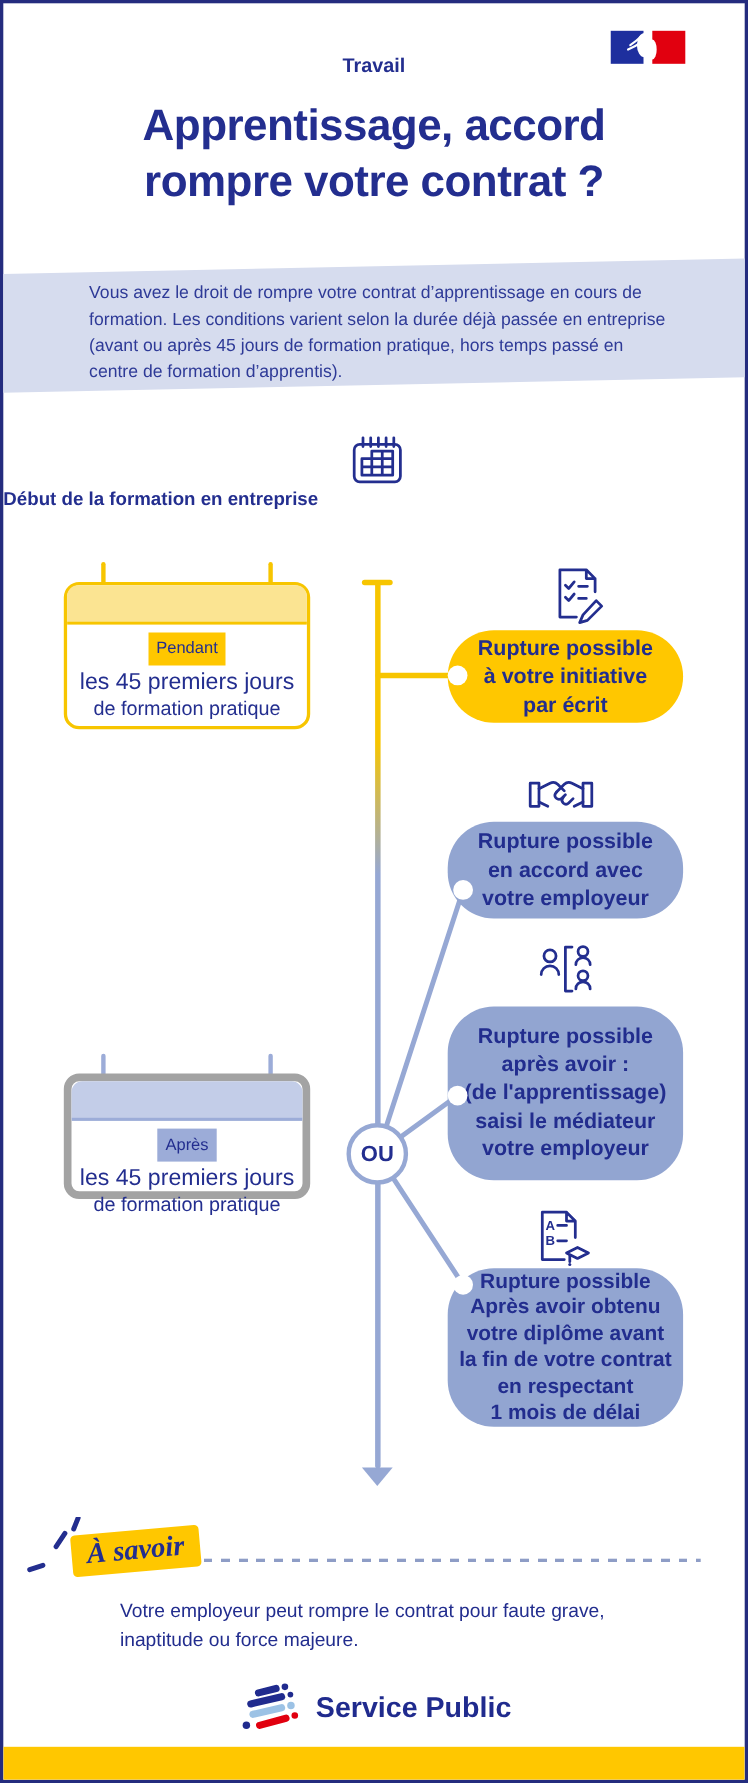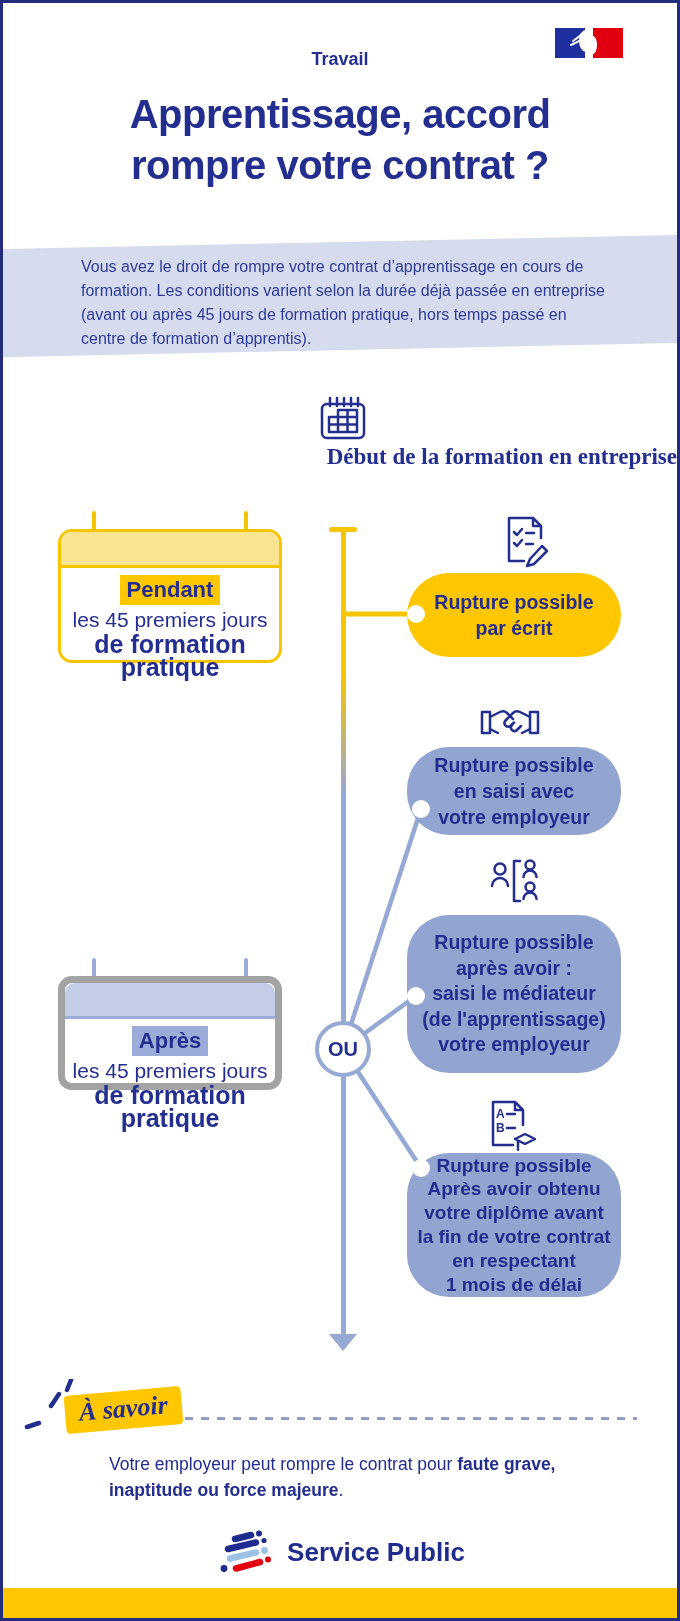--- a/index.html
+++ b/index.html
@@ -15,21 +15,21 @@
   .category{top:46px;left:0;width:100%;text-align:center;font-size:18px;font-weight:700;}
   .title{top:86px;left:0;width:100%;text-align:center;font-size:40px;line-height:51px;font-weight:700;letter-spacing:-0.5px;}
   .flag{left:552px;top:24px;}
 
   
   .intro-band{left:-12px;top:239px;width:704px;height:108px;background:#d6dcee;transform:rotate(-1.2deg);}
   .intro-text{top:252px;left:78px;width:524px;text-align:left;font-size:16px;line-height:24px;font-weight:500;color:#2e3a97;}
 
   
   .cal-icon-main{left:316px;top:392px;}
-  .section-title{top:441px;left:0;width:100%;text-align:right;font-size:23px;font-weight:700;font-family:Liberation Serif, serif;}
+  .section-title{top:441px;left:0;width:100%;text-align:left;font-size:17px;font-weight:700;}
 
   
   .tl-cap{left:326px;top:524px;width:28px;height:5px;border-radius:3px;background:#f7c500;}
   .tl-line{left:338px;top:526px;width:5px;height:806px;border-radius:3px;
     background:linear-gradient(180deg,#f7c500 0%,#f7c500 18%,#96a8d4 33%,#96a8d4 100%);}
   .tl-arrow{left:326px;top:1331px;width:0;height:0;
     border-left:14px solid transparent;border-right:14px solid transparent;border-top:17px solid #96a8d4;}
   svg.connectors{left:0;top:0;pointer-events:none;}
 
   
@@ -38,25 +38,25 @@
   .card.apres{left:55px;top:973px;height:114px;border:7px solid #a3a3a3;}
   .card-head{height:33px;border-radius:10px 10px 0 0;}
   .card.pendant .card-head{background:#fbe492;border-bottom:3px solid #f7c500;}
   .card.apres .card-head{background:#c3cde8;border-bottom:3px solid #9cacd8;}
   .ring{width:4px;height:42px;border-radius:2px;}
   .ring.y{background:#f7c500;}
   .ring.b{background:#9cacd8;}
   .r1{left:89px;top:508px;} .r2{left:241px;top:508px;}
   .r3{left:89px;top:955px;} .r4{left:241px;top:955px;}
   .card-body{padding-top:7px;}
-  .hl{display:inline-block;font-size:22px;font-weight:700;padding:0 7px;line-height:30px;}
+  .hl{display:inline-block;font-size:15px;font-weight:400;padding:0 7px;line-height:30px;}
   .hl.y{background:#ffc700;}
   .hl.b{background:#9cacd8;}
   .card-l2{font-size:21px;font-weight:400;line-height:26px;margin-top:2px;}
-  .card-l3{font-size:25px;font-weight:700;line-height:23px;}
+  .card-l3{font-size:18px;font-weight:400;line-height:23px;}
 
   
   .bubble{left:404px;width:214px;border-radius:42px;display:flex;flex-direction:column;
     justify-content:center;text-align:center;font-weight:600;color:#222d8e;}
   .bubble span{display:block;}
   .b1{top:570px;height:84px;background:#ffc700;font-size:19.5px;line-height:26px;}
   .b2{top:744px;height:88px;background:#92a5d1;font-size:19.5px;line-height:26px;}
   .b3{top:912px;height:158px;background:#92a5d1;font-size:19.5px;line-height:25.5px;}
   .b4{top:1150px;height:144px;background:#92a5d1;font-size:19px;line-height:23.8px;}
   .dot{width:18px;height:18px;border-radius:50%;background:#fff;}
@@ -72,21 +72,21 @@
   .ico-b4{left:484px;top:1096px;}
 
   
   .sparkle{left:18px;top:1376px;}
   .savoir{left:62px;top:1388px;background:#ffc700;padding:3px 14px 5px;border-radius:4px;
     transform:rotate(-5deg);font-family:"Liberation Serif","DejaVu Serif",serif;
     font-style:italic;font-weight:700;font-size:26px;}
   .dashed{left:182px;top:1414px;width:452px;height:3px;
     background:repeating-linear-gradient(90deg,#8e9dc6 0 8px,transparent 8px 16px);}
   .note-text{left:106px;top:1448px;width:540px;font-size:17.5px;line-height:26px;font-weight:500;color:#222d8e;}
-  .note-text b{font-weight:700;}
+  .note-text b{font-weight:400;}
 
   
   .footer-brand{top:1520px;left:0;width:100%;display:flex;justify-content:center;align-items:center;gap:8px;}
   .sp-text{font-size:26px;font-weight:700;color:#202b8e;}
   .bottom-band{left:0;bottom:0;width:100%;height:30px;background:#ffc700;}
 
   .icon-stroke{stroke:#232e8f;fill:none;stroke-width:2.5;stroke-linecap:round;stroke-linejoin:round;}
 </style>
 </head>
 <body>
@@ -154,58 +154,59 @@
   <svg class="abs ico-b1" width="52" height="54" viewBox="0 0 52 54">
     <g class="icon-stroke">
       <path d="M9 4 H33 L41 12 V24 M33 4 V12 H41 M9 4 V47 H24"></path>
       <path d="M14 18 l3 3 5 -6 M26 19 h8"></path>
       <path d="M14 29 l3 3 5 -6 M26 30 h7"></path>
       <path d="M30 45 L42 32 l5 5 L34 50 l-7 2 z"></path>
     </g>
   </svg>
   <div class="abs bubble b1">
     <span>Rupture possible</span>
+    <span>à votre initiative</span>
     <span>par écrit</span>
   </div>
   <div class="abs dot d1"></div>
 
   <svg class="abs ico-b2" width="60" height="38" viewBox="0 0 60 38">
     <g class="icon-stroke">
       <rect x="2" y="8" width="8" height="21"></rect>
       <rect x="50" y="8" width="8" height="21"></rect>
       <path d="M10 13 L20 8 q4 -2 7 1 l6 6"></path>
       <path d="M50 13 L40 8 q-4 -2 -7 1 l-7 7"></path>
       <path d="M26 16 q-3 3 -0.5 5.5 q2.7 2.5 5.5 0 l3 -3"></path>
       <path d="M32 21 q-2.5 2.5 0 5 q2.6 2.4 5 0 l4 -4"></path>
       <path d="M10 25 l8 4 M50 25 l-8 4"></path>
     </g>
   </svg>
   <div class="abs bubble b2">
     <span>Rupture possible</span>
-    <span>en saisi avec</span>
+    <span>en accord avec</span>
     <span>votre employeur</span>
   </div>
   <div class="abs dot d2"></div>
 
   <svg class="abs ico-b3" width="54" height="52" viewBox="0 0 54 52">
     <g class="icon-stroke">
       <circle cx="11" cy="14" r="5.5"></circle>
       <path d="M3 31 a8 8 0 0 1 16 0"></path>
       <path d="M31 6 H25 V46 H31"></path>
       <circle cx="41" cy="10" r="4.5"></circle>
       <path d="M34.5 22 a6.5 6.5 0 0 1 13 0"></path>
       <circle cx="41" cy="32" r="4.5"></circle>
       <path d="M34.5 44 a6.5 6.5 0 0 1 13 0"></path>
     </g>
   </svg>
   <div class="abs bubble b3">
     <span>Rupture possible</span>
     <span>après avoir :</span>
+    <span>(de l'apprentissage)</span>
     <span>saisi le médiateur</span>
-    <span>(de l'apprentissage)</span>
     <span>votre employeur</span>
   </div>
   <div class="abs dot d3"></div>
 
   <svg class="abs ico-b4" width="54" height="54" viewBox="0 0 54 54">
     <g class="icon-stroke">
       <path d="M6 3 H28 L36 11 V26 M28 3 V11 H36 M6 3 V46 H26"></path>
       <path d="M20 15 h8 M20 29 h8"></path>
       <path d="M28 40 l10 -5 10 5 -10 5 z"></path>
       <path d="M31 42 v6"></path>

